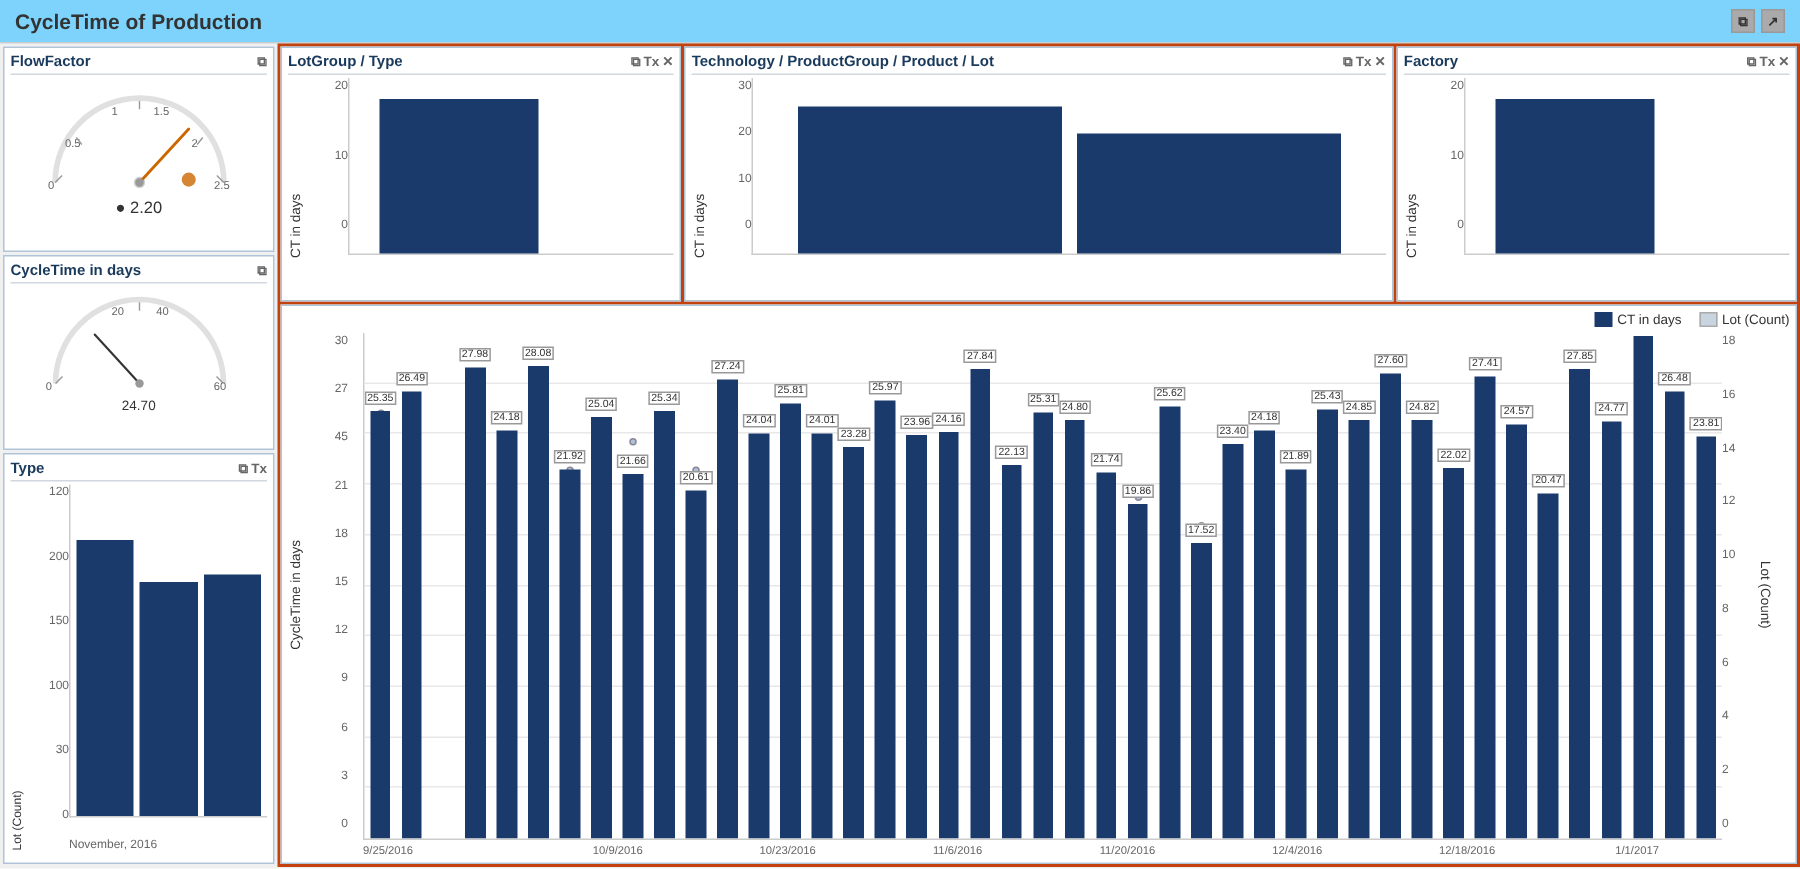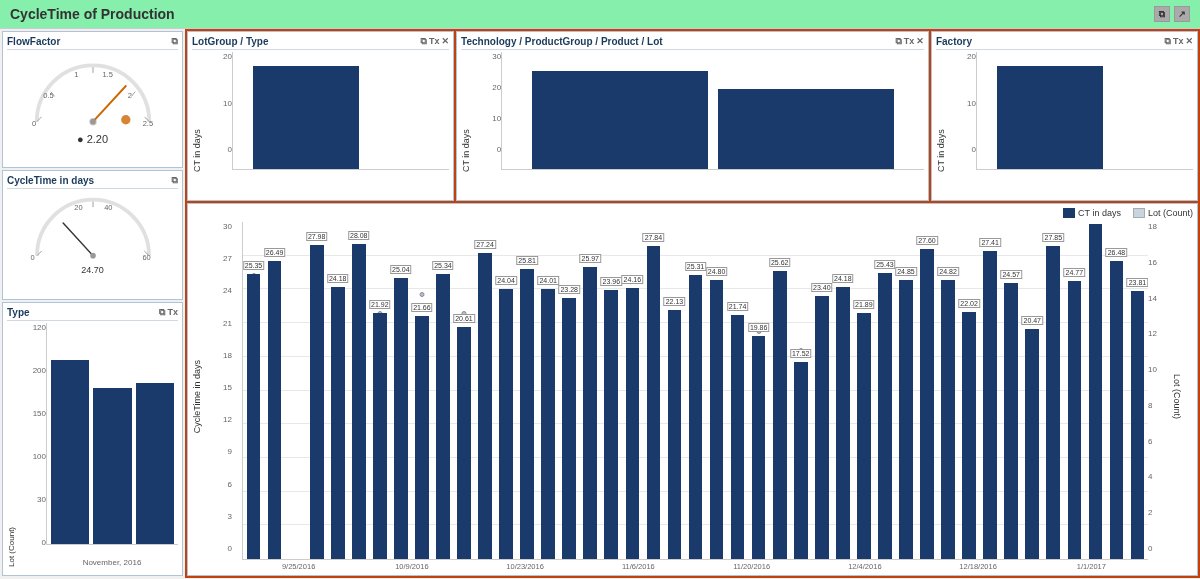--- a/index.html
+++ b/index.html
@@ -1,19 +1,19 @@
 <!DOCTYPE html>
 <html><head>
   <meta charset="utf-8">
   <style>
     * { box-sizing: border-box; margin: 0; padding: 0; }
     body { font-family: Arial, sans-serif; font-size: 11px; background: #f0f0f0; color: #333; }
 
     .page-title {
-      background: #86efac;
+      background: #7dd3fc;
       padding: 6px 10px;
       font-size: 14px;
       font-weight: bold;
       border-bottom: 1px solid #ccc;
       display: flex;
       justify-content: space-between;
       align-items: center;
     }
 
     .page-title-icons { display: flex; gap: 4px; }
@@ -283,21 +283,21 @@
             <span>100</span>
             <span>150</span>
             <span>200</span>
             <span>120</span>
           </div>
           <div style="flex:1; display:flex; align-items:flex-end; gap:4px; border-left:1px solid #ccc; border-bottom:1px solid #ccc; margin-left:28px; padding:4px 4px 0 4px;">
             <div class="small-bar" style="height:85%;"></div>
             <div class="small-bar" style="height:72%;"></div>
             <div class="small-bar" style="height:74%;"></div>
           </div>
-          <div style="text-align:center; font-size:8px; color:#666; margin-left:28px; margin-top:13px;">November, 2016</div>
+          <div style="font-size:8px; color:#666; margin-left:28px; margin-top:13px;">November, 2016</div>
         </div>
       </div>
     </div>
 
   </div>
 
   <div class="main-chart-area">
 
     <div class="top-row">
 
@@ -397,21 +397,21 @@
           <div style="writing-mode:vertical-rl; transform:rotate(180deg); font-size:9px; color:#333; white-space:nowrap; margin-right:2px; height:fit-content;">CycleTime in days</div>
           <div style="display:flex; flex-direction:column-reverse; justify-content:space-between; font-size:8px; color:#666; height:100%; padding-bottom:18px; text-align:right; width:28px;">
             <span>0</span>
             <span>3</span>
             <span>6</span>
             <span>9</span>
             <span>12</span>
             <span>15</span>
             <span>18</span>
             <span>21</span>
-            <span>24</span>
+            <span>45</span>
             <span>27</span>
             <span>30</span>
           </div>
         </div>
 
         <div class="chart-body" style="flex:1; overflow:hidden;">
           <div class="bars-area" id="main-bars" style="flex:1; position:relative;">
 
             <div class="grid-line" style="bottom:10%;"></div>
             <div class="grid-line" style="bottom:20%;"></div>
@@ -668,21 +668,21 @@
                 </div>
               </div>
               <div class="bar-group" style="flex: 1 1 0%; display: flex; align-items: flex-end; justify-content: center; height: 100%; position: relative;">
                 <div style="position: absolute; bottom: 50%; left: 50%; transform: translateX(-50%); width: 5px; height: 5px; background: rgb(176, 192, 216); border: 1px solid rgb(136, 136, 153); border-radius: 50%;"></div>
                 <div style="background: rgb(26, 58, 108); width: 65%; height: 79.4%; position: relative;">
                   <div style="position: absolute; top: -13px; left: 50%; transform: translateX(-50%); background: rgb(255, 255, 255); border: 1px solid rgb(153, 153, 153); font-size: 7px; padding: 0px 1px; white-space: nowrap; color: rgb(51, 51, 51);">23.81</div>
                 </div>
               </div>
             </div>
           <div style="display:flex; margin-top:2px; font-size:7.5px; color:#666;">
-            <span style="flex:1; text-align:center;">9/25/2016</span>
+            <span style="flex:1; text-align:left;">9/25/2016</span>
             <span style="flex:1; text-align:center;">10/9/2016</span>
             <span style="flex:1; text-align:center;">10/23/2016</span>
             <span style="flex:1; text-align:center;">11/6/2016</span>
             <span style="flex:1; text-align:center;">11/20/2016</span>
             <span style="flex:1; text-align:center;">12/4/2016</span>
             <span style="flex:1; text-align:center;">12/18/2016</span>
             <span style="flex:1; text-align:center;">1/1/2017</span>
           </div>
         </div>
 

